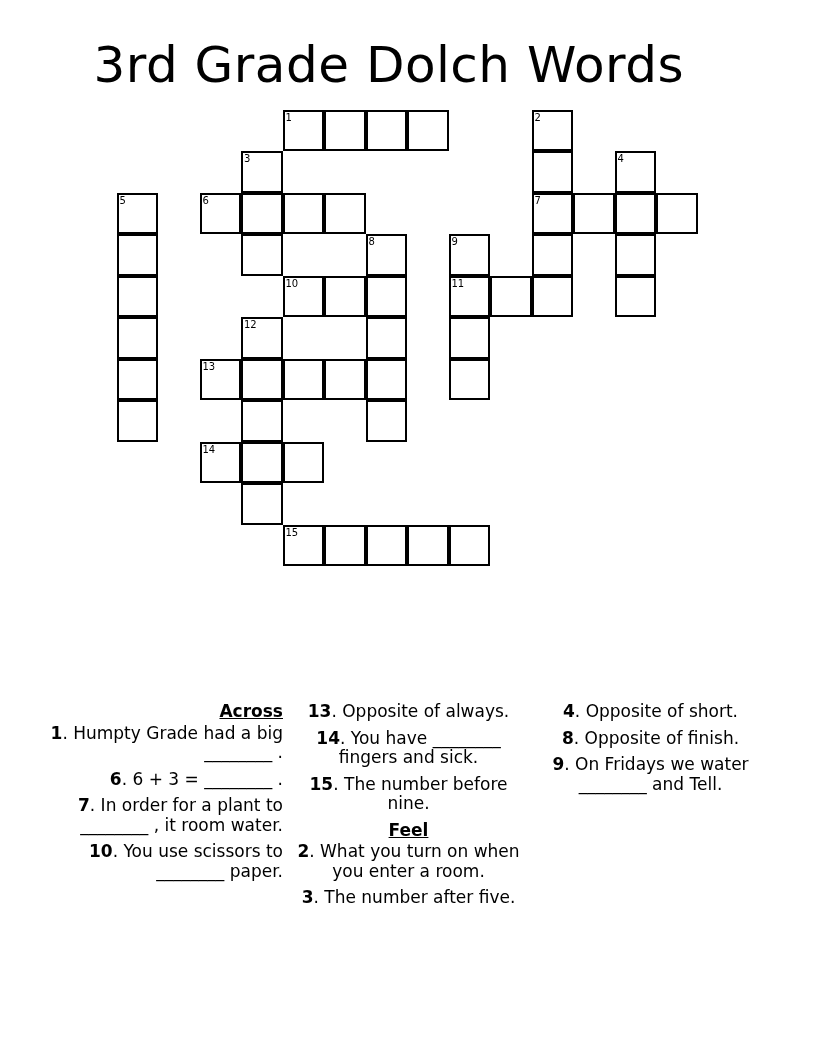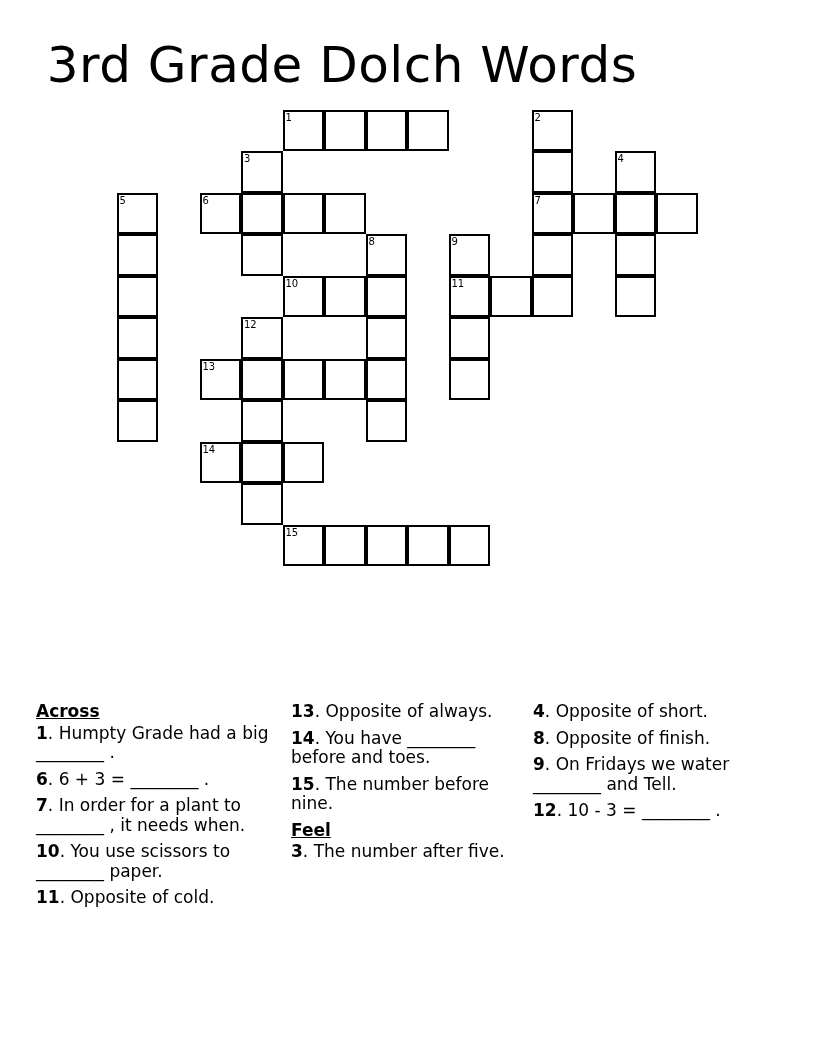--- a/index.html
+++ b/index.html
@@ -1,17 +1,17 @@
 <!DOCTYPE html>
 <html><head>
 <meta charset="utf-8">
 <style>
   html, body { margin: 0; padding: 0; background: #ffffff; }
   body { width: 816px; height: 1056px; position: relative; overflow: hidden; font-family: "DejaVu Sans", sans-serif; color: #000; }
-  .title { position: absolute; left: 0; top: 30px; width: 684px; text-align: center; font-size: 50px; line-height: 70px; letter-spacing: 0.5px; }
+  .title { position: absolute; left: 0; top: 30px; width: 684px; text-align: right; font-size: 50px; line-height: 70px; letter-spacing: 0.5px; }
   .grid { position: absolute; left: 0; top: 0; width: 816px; height: 600px; }
   .cell { position: absolute; width: 41.5px; height: 41.5px; box-sizing: border-box; border: 2px solid #000; margin-left: -1px; margin-top: -1px; background: transparent; }
   .cell .num { position: absolute; left: 1px; top: 0px; font-size: 10px; line-height: 12px; }
   .clues { position: absolute; top: 702px; font-size: 17px; line-height: 19.5px; }
   .clue-col { position: absolute; width: 235px; }
   .heading { text-decoration: underline; font-weight: bold; margin-bottom: 2px; }
   .clue { margin-bottom: 7px; }
   .clue .n { font-weight: bold; }
 </style>
 </head>
@@ -100,34 +100,33 @@
     <div class="cell" style="left: 283.5px; top: 525.5px;">
       <span class="num">15</span>
     </div>
     <div class="cell" style="left: 325px; top: 525.5px;"></div>
     <div class="cell" style="left: 366.5px; top: 525.5px;"></div>
     <div class="cell" style="left: 408px; top: 525.5px;"></div>
     <div class="cell" style="left: 449.5px; top: 525.5px;"></div>
   </div>
 
 <div class="clues">
-  <div class="clue-col" id="col1" style="left:36px;">
+  <div class="clue-col" id="col1" style="left:48px;text-align:right;">
       <div class="heading">Across</div>
       <div class="clue"><span class="n">1</span><span>. Humpty Grade had a big ________ .</span></div>
       <div class="clue"><span class="n">6</span><span>. 6 + 3 = ________ .</span></div>
-      <div class="clue"><span class="n">7</span><span>. In order for a plant to ________ , it needs when.</span></div>
+      <div class="clue"><span class="n">7</span><span>. In order for a plant to ________ , it room water.</span></div>
       <div class="clue"><span class="n">10</span><span>. You use scissors to ________ paper.</span></div>
-      <div class="clue"><span class="n">11</span><span>. Opposite of cold.</span></div>
     </div>
-  <div class="clue-col" id="col2" style="left:291px;">
+  <div class="clue-col" id="col2" style="left:291px;text-align:center;">
       <div class="clue"><span class="n">13</span><span>. Opposite of always.</span></div>
-      <div class="clue"><span class="n">14</span><span>. You have ________ before and toes.</span></div>
+      <div class="clue"><span class="n">14</span><span>. You have ________ fingers and sick.</span></div>
       <div class="clue"><span class="n">15</span><span>. The number before nine.</span></div>
       <div class="heading">Feel</div>
+      <div class="clue"><span class="n">2</span><span>. What you turn on when you enter a room.</span></div>
       <div class="clue"><span class="n">3</span><span>. The number after five.</span></div>
     </div>
-  <div class="clue-col" id="col3" style="left:533px;">
+  <div class="clue-col" id="col3" style="left:533px;text-align:center;">
       <div class="clue"><span class="n">4</span><span>. Opposite of short.</span></div>
       <div class="clue"><span class="n">8</span><span>. Opposite of finish.</span></div>
       <div class="clue"><span class="n">9</span><span>. On Fridays we water ________ and Tell.</span></div>
-      <div class="clue"><span class="n">12</span><span>. 10 - 3 = ________ .</span></div>
     </div>
 </div>
 
 </body></html>

